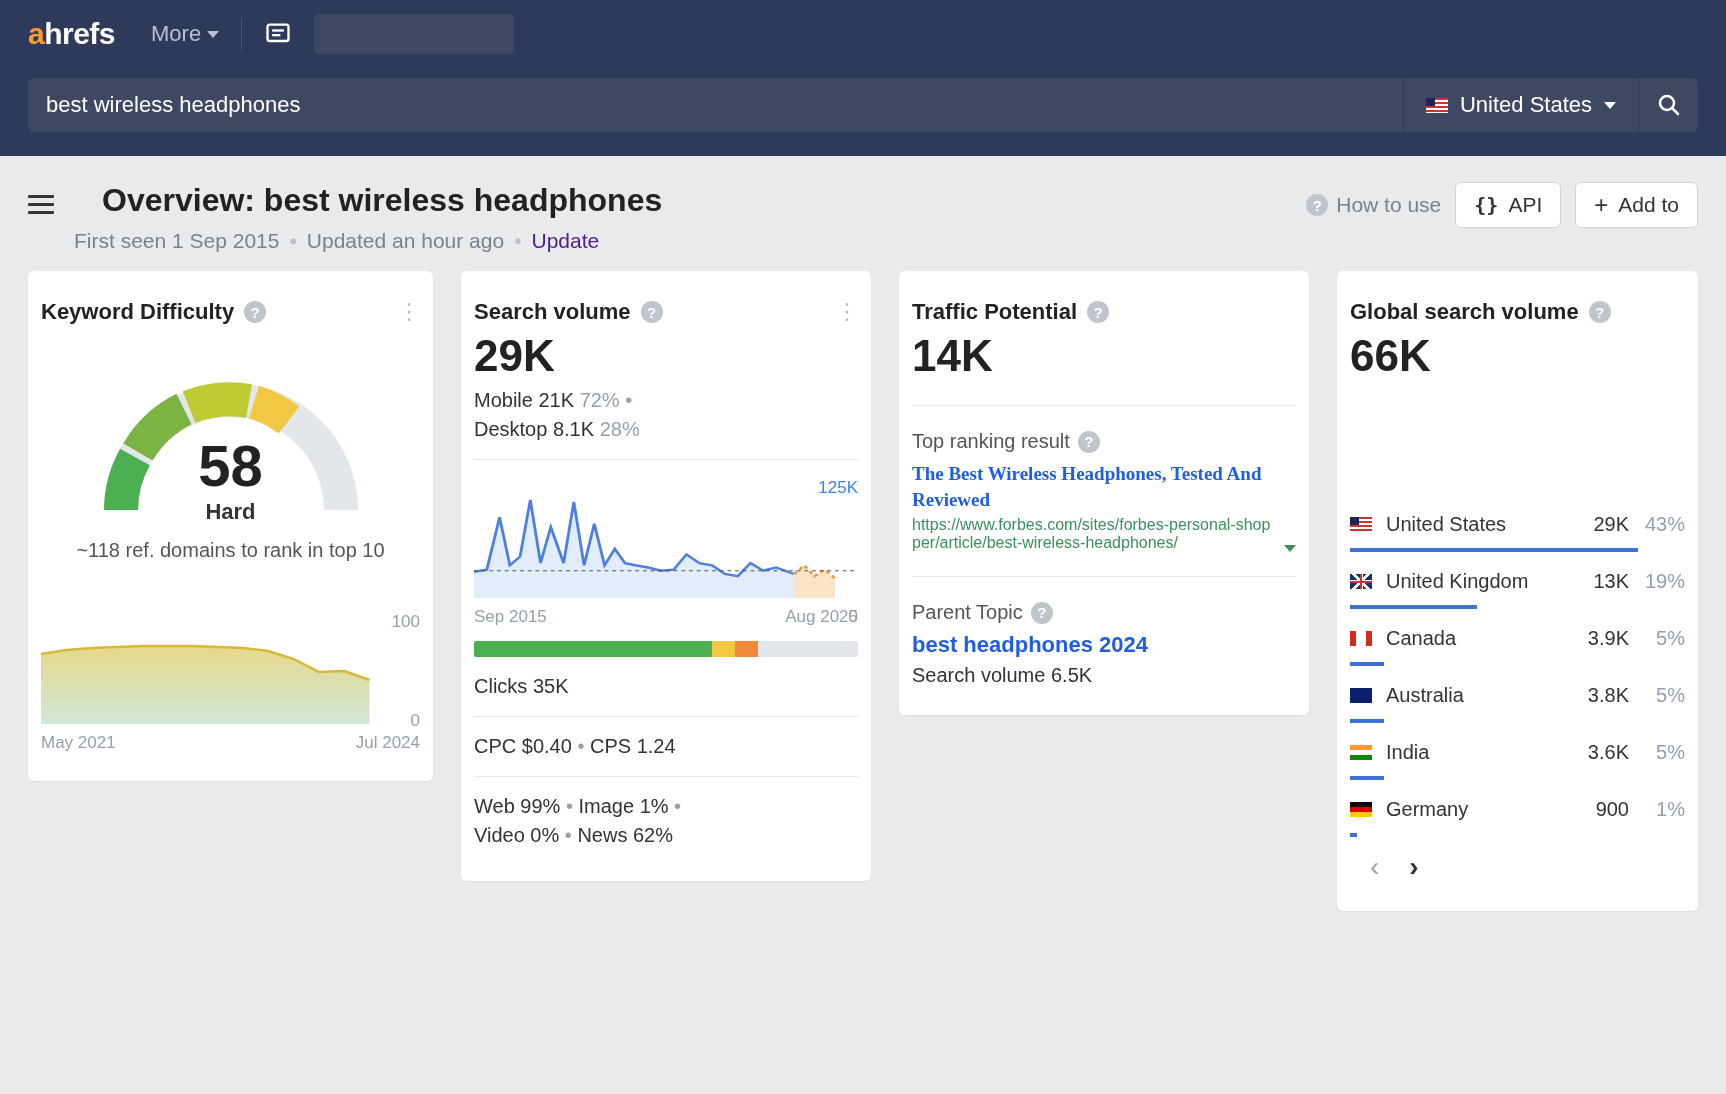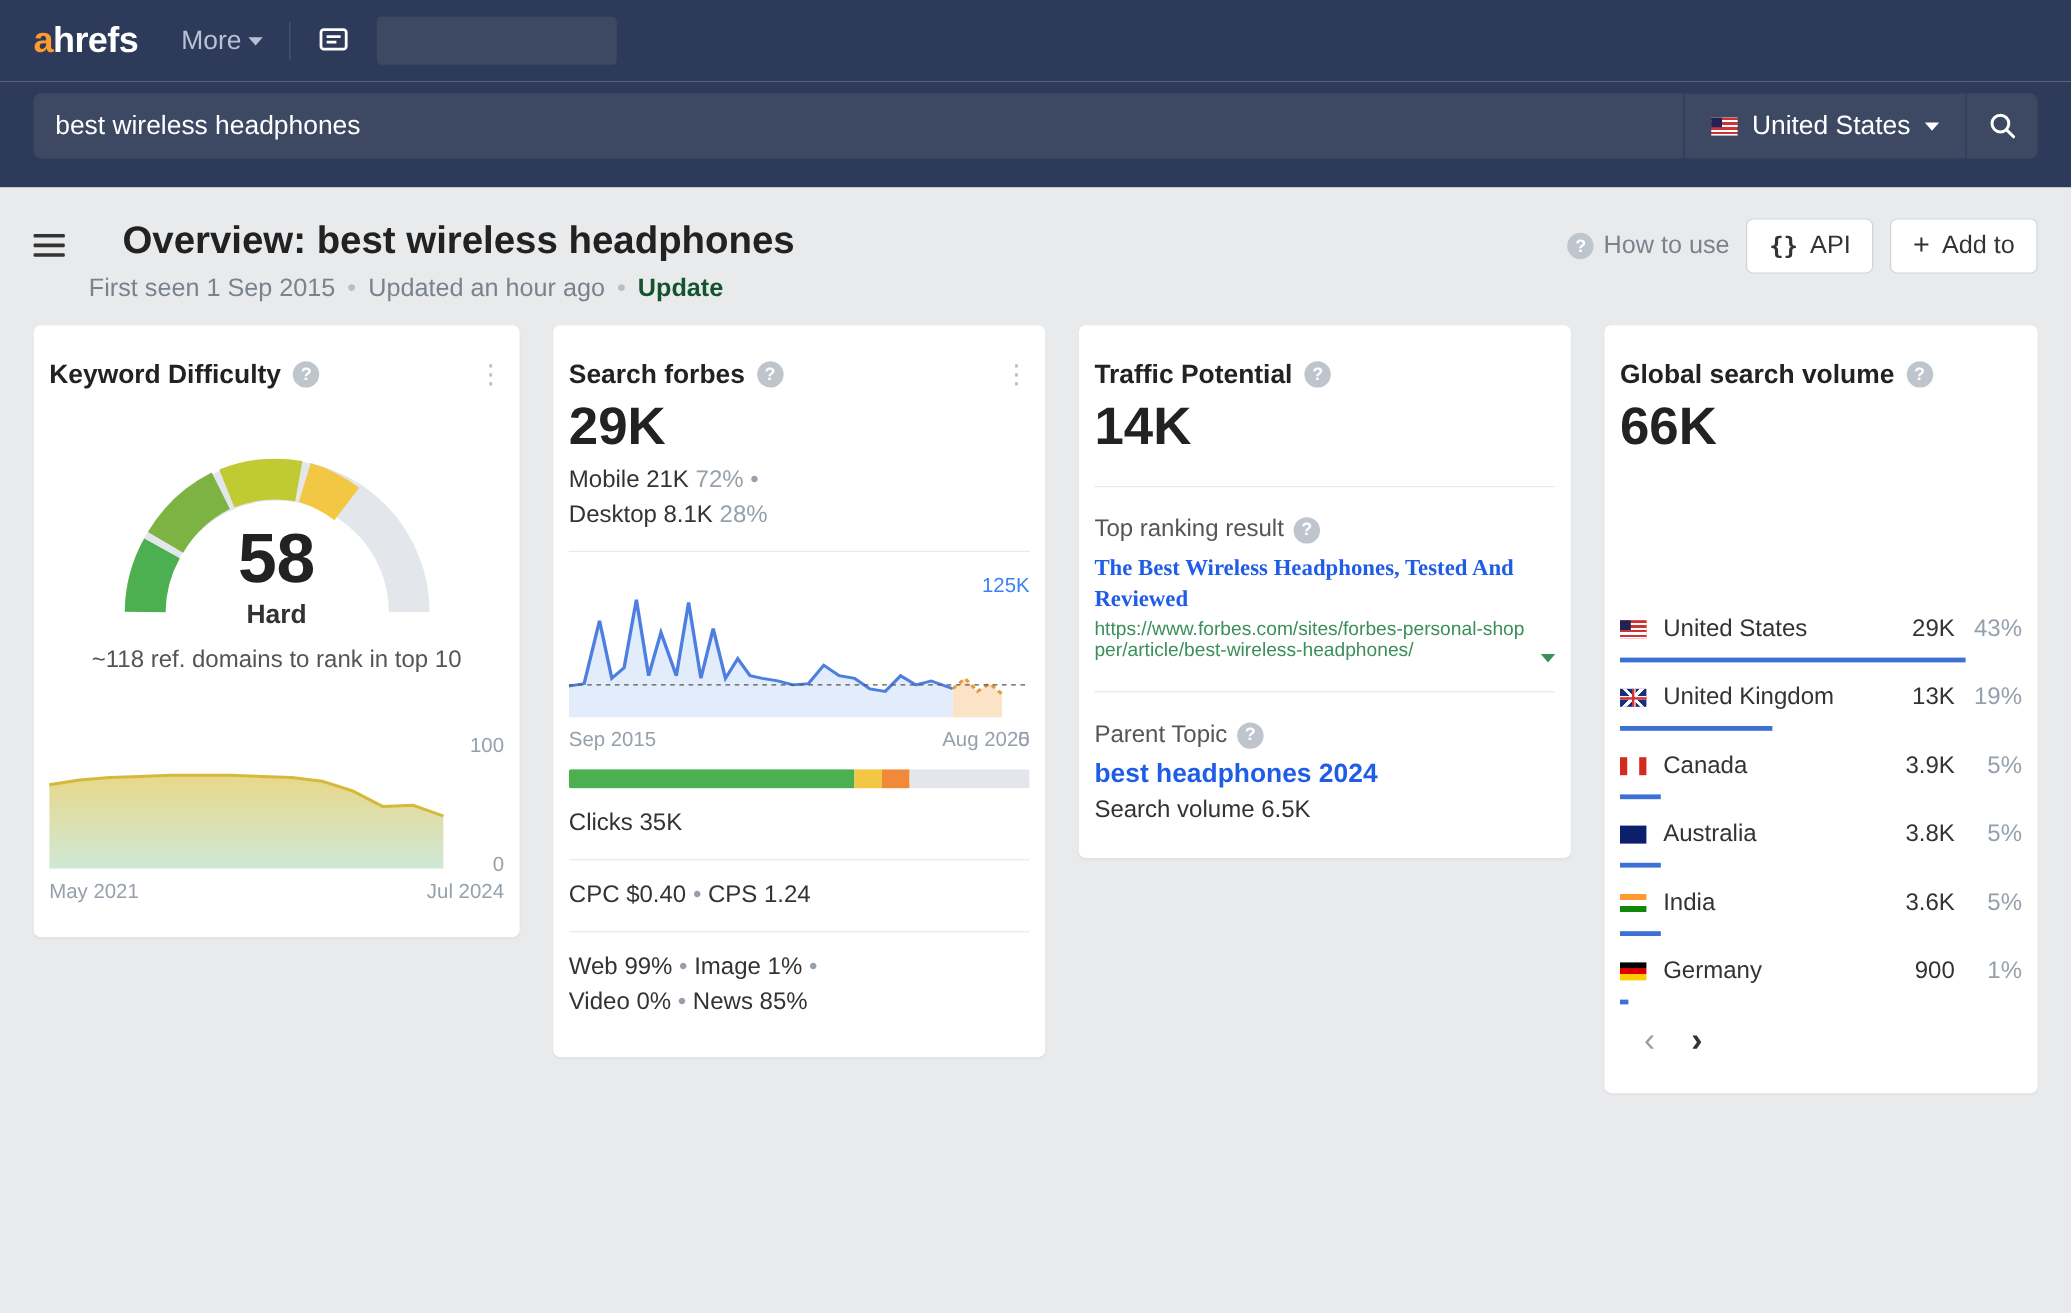--- a/index.html
+++ b/index.html
@@ -77,21 +77,21 @@
     display:flex;
     align-items:flex-start;
     padding:26px 28px 18px 28px;
     gap:20px;
   }
   .hamburger-icon{cursor:pointer; margin-top:8px;}
   .hamburger-icon div{width:26px;height:3px;background:#333;margin:5px 0;border-radius:1px;}
   .page-head h1{font-size:32px;font-weight:700;color:#222;margin-left:28px;}
   .meta-line{font-size:21px;color:#7a828d;margin-top:10px;display:flex;gap:10px;align-items:center;}
   .meta-line .dot{color:#b8bec6;}
-  .update-link{color:#14532d;font-weight:700;cursor:pointer;}
+  .update-link{color:#4c1d95;font-weight:400;cursor:pointer;}
   .head-actions{margin-left:auto;display:flex;gap:14px;align-items:center;}
   .howto{color:#7a828d;font-size:21px;display:flex;align-items:center;gap:8px;cursor:pointer;}
   .btn-outline{
     border:1px solid #cfd3da;
     background:#fff;
     border-radius:6px;
     padding:10px 18px;
     font-size:21px;
     color:#333;
     display:flex;
@@ -297,21 +297,21 @@
       </svg>
       <div class="mini-axis">
         <span>May 2021</span>
         <span>Jul 2024</span>
       </div>
     </div>
   </div>
 
   <div class="card">
     <div class="card-header">
-      <span class="card-title">Search forbes</span>
+      <span class="card-title">Search volume</span>
       <span class="help-icon">?</span>
       <span class="card-menu">⋮</span>
     </div>
     <div class="bignum">29K</div>
     <div class="sv-line"><span>Mobile 21K</span> <span class="muted">72%</span> <span class="muted"> •</span></div>
     <div class="sv-line"><span>Desktop 8.1K</span> <span class="muted">28%</span></div>
     <hr class="sv-sep">
 
     <div class="sv-chart-wrap">
       <span class="sv-y-top">125K</span>
@@ -334,21 +334,21 @@
       <span style="background:#f2c744;width:6%"></span>
       <span style="background:#f08a3a;width:6%"></span>
       <span style="background:#e3e6ea;width:26%"></span>
     </div>
 
     <div class="sv-line">Clicks 35K</div>
     <hr class="sv-sep">
     <div class="sv-line"><span>CPC $0.40</span> <span class="muted"> • </span> <span>CPS 1.24</span></div>
     <hr class="sv-sep">
     <div class="sv-line"><span>Web 99%</span> <span class="muted"> • </span> <span>Image 1%</span> <span class="muted"> •</span></div>
-    <div class="sv-line"><span>Video 0%</span> <span class="muted"> • </span> <span>News 85%</span></div>
+    <div class="sv-line"><span>Video 0%</span> <span class="muted"> • </span> <span>News 62%</span></div>
   </div>
 
   <div class="card">
     <div class="card-header">
       <span class="card-title">Traffic Potential</span>
       <span class="help-icon">?</span>
     </div>
     <div class="bignum">14K</div>
     <hr class="tp-sep">
     <div class="tp-subhead">

